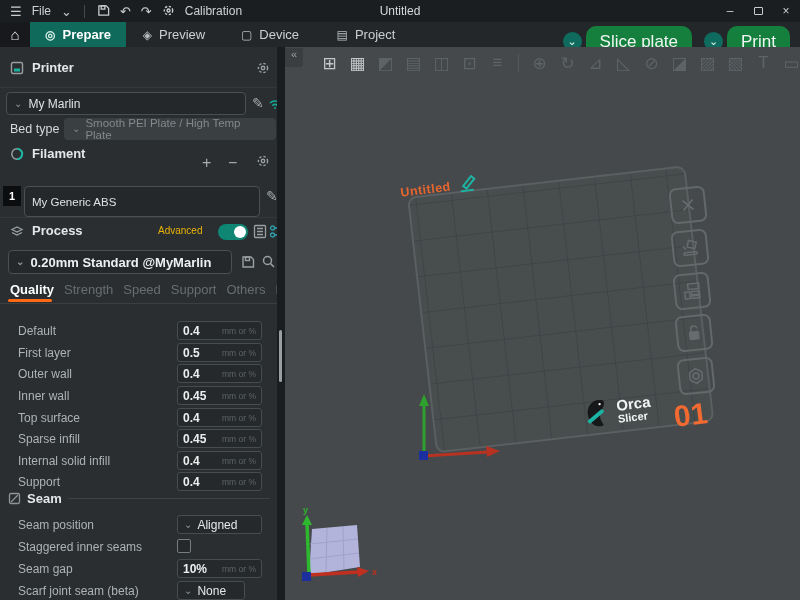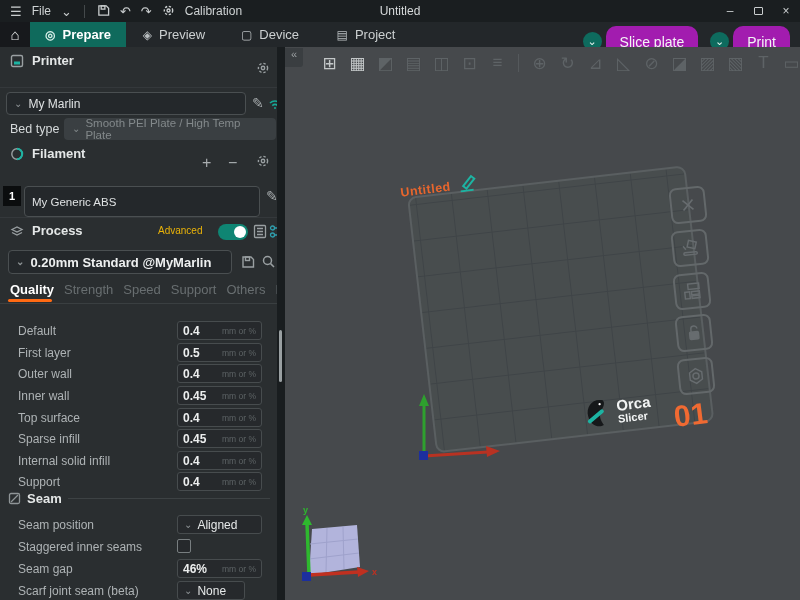--- a/index.html
+++ b/index.html
@@ -22,21 +22,21 @@
   .tabbar { position:absolute; left:0; top:22px; width:800px; height:25px; background:#23272a; display:flex; align-items:stretch; }
   .home-box { width:30px; background:#17191c; display:flex; align-items:center; justify-content:center; color:#e8eaea; font-size:15px; }
   .main-tab { display:flex; align-items:center; justify-content:center; gap:7px; color:#ccd0d1; font-size:13px; width:96px; }
   .main-tab .t-ic { font-size:12px; color:#b9bec0; }
   .main-tab.active { background:#0f6a5c; color:#fff; font-weight:bold; }
   .main-tab.active .t-ic { color:#d9efe9; }
   .action-btns { position:absolute; right:10px; top:26px; display:flex; gap:12px; }
   .split-btn { display:flex; align-items:center; }
   .split-circle { width:19px; height:19px; border-radius:50%; background:#0e6b5e; color:#e7f2ef; font-size:11px;
     display:flex; align-items:center; justify-content:center; margin-right:4px; }
-  .split-pill { background:#a21caf; color:#f2f4f4; font-size:14px; border-radius:10px; padding:2px 14px; height:31px; display:flex; align-items:center; }
+  .split-pill { background:#15803d; color:#f2f4f4; font-size:17px; border-radius:10px; padding:2px 14px; height:31px; display:flex; align-items:center; }
 
   
   .sidebar { position:absolute; left:0; top:47px; width:285px; height:553px; background:#2a2e30; color:#c6cacb; }
   .side-strip { position:absolute; left:277px; top:0; width:8px; height:100%; background:#191d1f; }
   .scrollbar { position:absolute; left:279px; top:283px; width:3px; height:52px; background:#9aa0a2; border-radius:2px; }
   .hr { position:absolute; left:0; width:277px; height:1px; background:#34383b; }
   .sec-head { position:absolute; left:10px; display:flex; align-items:center; gap:8px; color:#e4e7e7; font-size:13px; font-weight:bold; }
   .sec-gear { position:absolute; display:flex; }
   .select-box { position:absolute; background:#24282b; border:1px solid #4a4f51; border-radius:4px; color:#dfe2e3;
     font-size:12px; display:flex; align-items:center; gap:6px; padding:0 7px; }
@@ -155,21 +155,21 @@
   <div class="split-btn">
     <span class="split-circle">
         <span>⌄</span>
       </span>
     <span class="split-pill">Print</span>
   </div>
 </div>
 
 <div class="sidebar">
 
-  <div class="sec-head" style="top:6px;">
+  <div class="sec-head" style="top:13px;">
     <svg width="14" height="14" viewBox="0 0 14 14" fill="none" stroke="#9aa0a2" stroke-width="1.4">
       <rect x="1.5" y="1.5" width="11" height="11" rx="1.5"></rect>
         <rect x="4" y="7.5" width="6" height="3" fill="#1db3a2" stroke="none"></rect>
       </svg>
     <span>Printer</span>
   </div>
   <span class="sec-gear" style="position:absolute; left:256px; top:14px;">
     <svg width="14" height="14" viewBox="0 0 14 14" fill="none" stroke="#9aa0a2" stroke-width="1.4">
       <circle cx="7" cy="7" r="4.6" stroke-dasharray="2.4 1.9"></circle>
         <circle cx="7" cy="7" r="1.7"></circle>
@@ -345,21 +345,21 @@
       <span>Aligned</span>
       </span>
   </div>
   <div class="prow" style="top:490px;">
     <span class="lbl">Staggered inner seams</span>
     <span class="checkbox"></span>
   </div>
   <div class="prow" style="top:512px;">
     <span class="lbl">Seam gap</span>
     <span class="value-box">
-      <span class="val">46%</span>
+      <span class="val">10%</span>
       <span class="unit">mm or %</span>
       </span>
   </div>
   <div class="prow" style="top:534px;">
     <span class="lbl">Scarf joint seam (beta)</span>
     <span class="drop-box" style="width:68px;">
       <span class="chev">⌄</span>
       <span>None</span>
       </span>
   </div>

